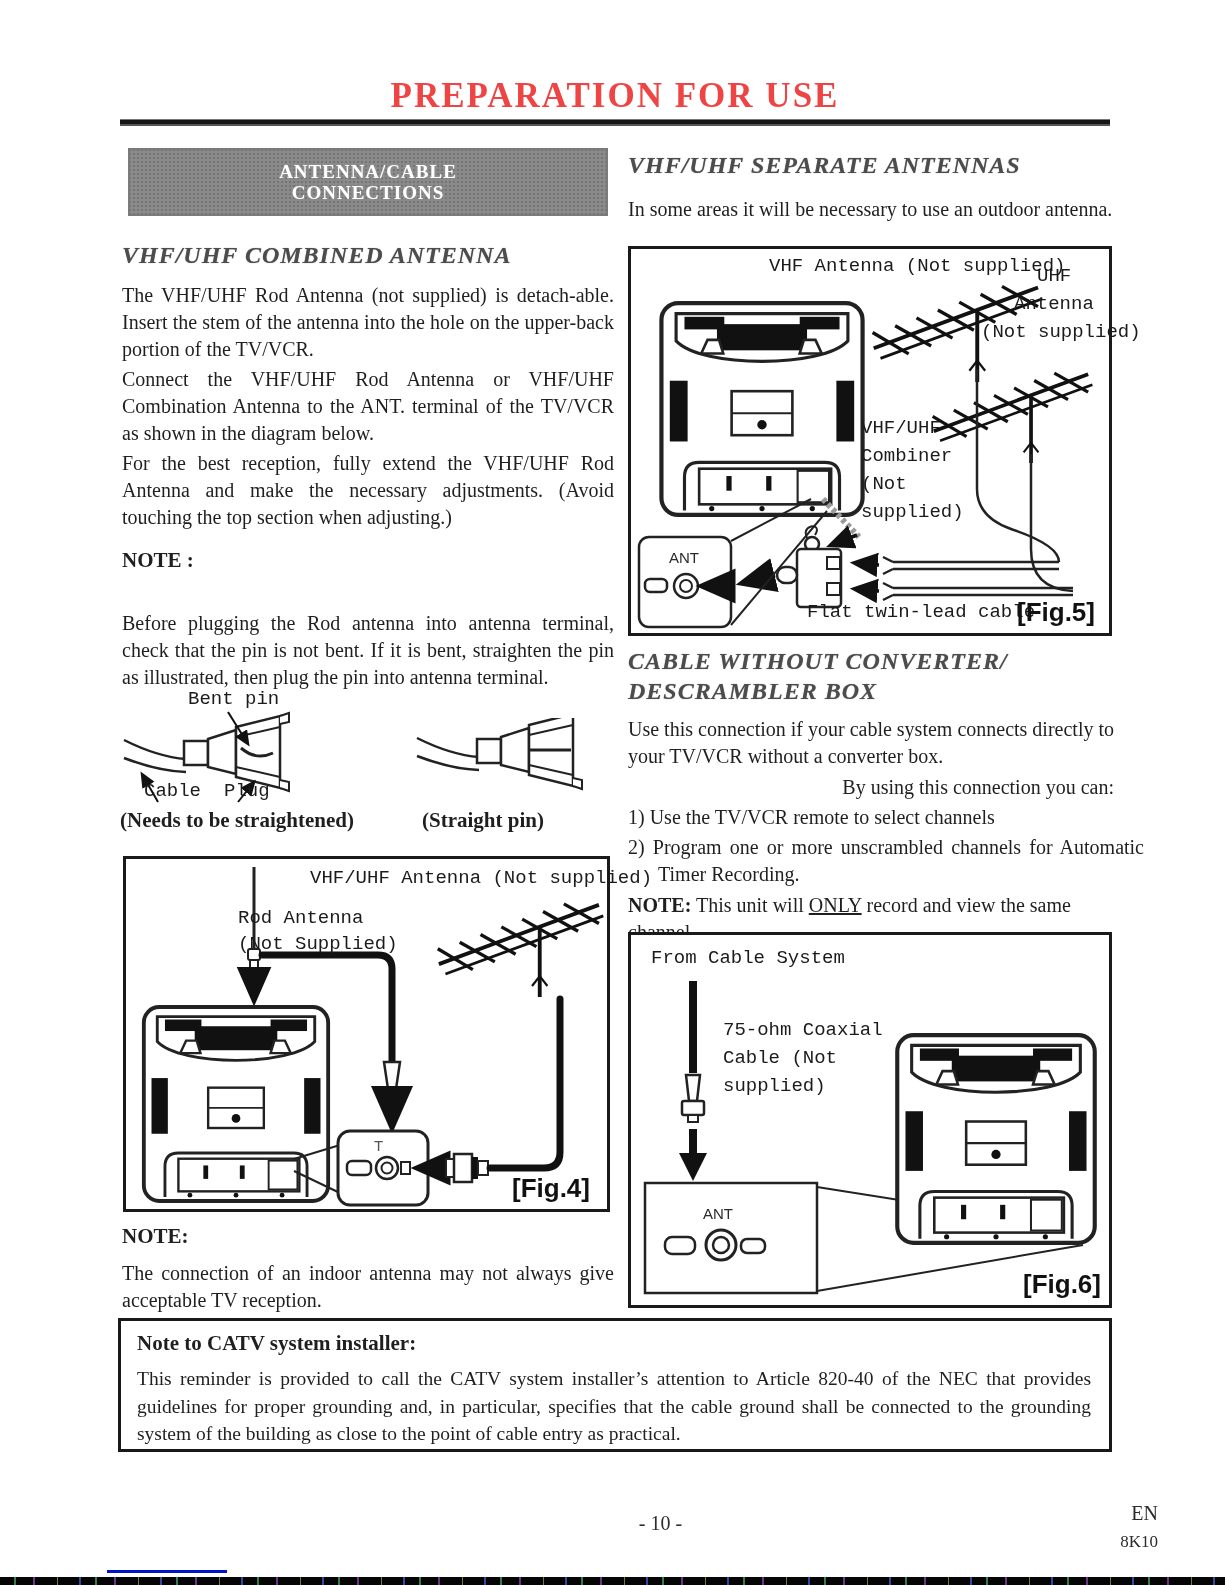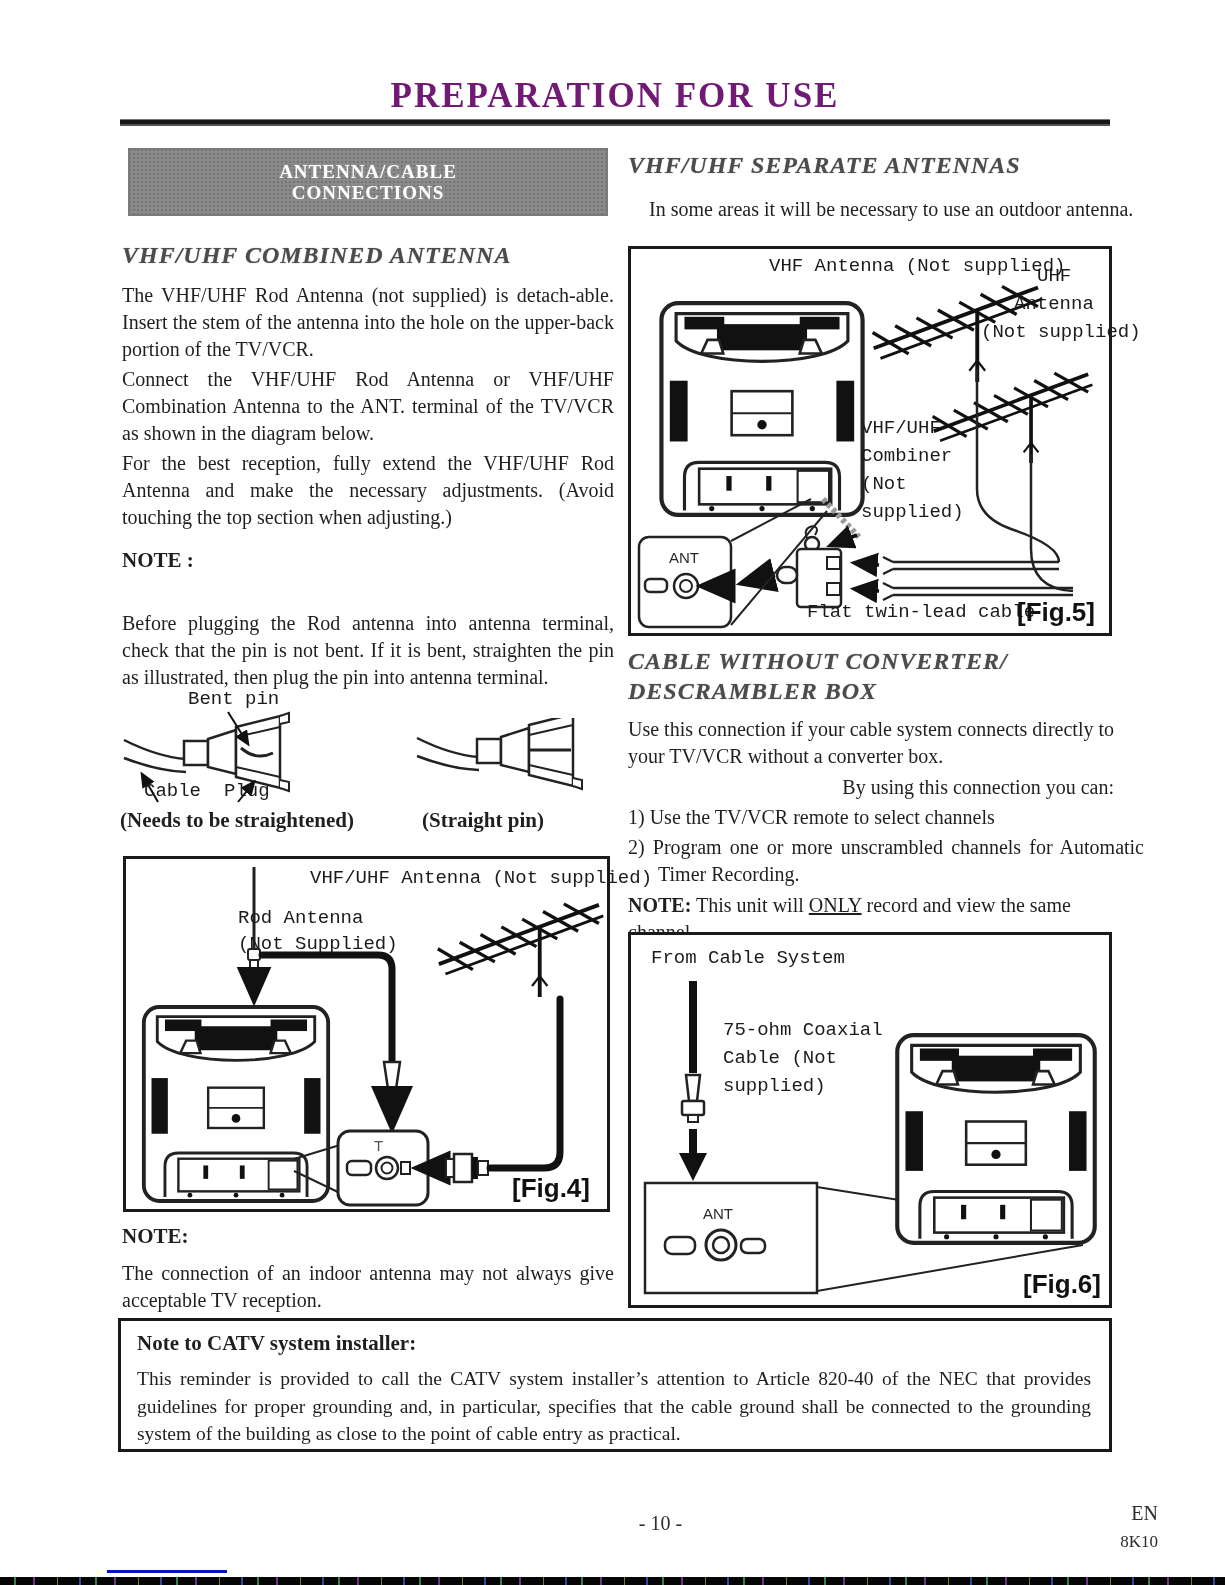--- a/index.html
+++ b/index.html
@@ -1,19 +1,19 @@
 <!DOCTYPE html>
 <html><head>
 <meta charset="utf-8">
 <style>
   html,body{margin:0;padding:0;background:#e8e8e8;}
   #page{position:relative;width:1225px;height:1585px;background:#ffffff;overflow:hidden;
         font-family:"Liberation Serif",serif;color:#1f1f1f;}
   .abs{position:absolute;}
-  .page-title{font-weight:bold;font-size:35px;letter-spacing:2px;color:#701a75;text-align:center;}
+  .page-title{font-weight:bold;font-size:35px;letter-spacing:2px;color:#ef4444;text-align:center;}
   .title-rule{background:linear-gradient(#777 0 1px,#161616 1px 5px,#555 5px 7px);}
   .banner{background-color:#8a8a8a;
           background-image:radial-gradient(#747474 1px, rgba(0,0,0,0) 1.3px);
           background-size:4px 4px;
           display:flex;flex-direction:column;justify-content:center;align-items:center;
           box-shadow:inset 0 0 0 2px #7a7a7a;}
   .banner div{color:#ffffff;font-weight:bold;font-size:19px;letter-spacing:1px;line-height:1.12;
               text-shadow:0 0 2px #9f9f9f;}
   .sec-head{font-style:italic;font-weight:bold;font-size:24px;color:#4c4c4c;letter-spacing:1px;
             text-shadow:0 0 1px rgba(90,90,90,.7);line-height:1.25;}
@@ -174,21 +174,21 @@
     <div class="abs dlabel" style="left:112px;top:48px;">Rod Antenna</div>
     <div class="abs dlabel" style="left:112px;top:74px;">(Not Supplied)</div>
     <div class="abs dlabel-sm" style="left:248px;top:278px;color:#555;">T</div>
     <div class="abs fig-cap" style="left:386px;top:314px;">[Fig.4]</div>
   </div>
 
   <div class="abs note-label" style="left:122px;top:1224px;">NOTE:</div>
   <div class="abs body-text" style="left:122px;top:1260px;width:492px;">The connection of an indoor antenna may not always give acceptable TV reception.</div>
 
   <div class="abs sec-head" style="left:628px;top:150px;">VHF/UHF SEPARATE ANTENNAS</div>
-  <div class="abs body-text" style="left:628px;top:196px;width:486px;text-align:left;margin-left:21px;">In some areas it will be necessary to use an outdoor antenna.</div>
+  <div class="abs body-text" style="left:628px;top:196px;width:486px;text-align:left;">In some areas it will be necessary to use an outdoor antenna.</div>
 
   <div class="abs fig-box" style="left:628px;top:246px;width:478px;height:384px;">
     <svg class="abs" style="left:0;top:0;" width="478" height="384" viewBox="0 0 478 384">
 
       <use href="#tv" x="26" y="50" width="210" height="220"></use>
 
       <use href="#yagi" x="235" y="16" width="182" height="117"></use>
       <use href="#yagi" x="296" y="104" width="170" height="110"></use>
 
       <path d="M346,120 V240 Q346,268 380,280 Q428,296 428,313" fill="none" stroke="#222" stroke-width="2.5"></path>

